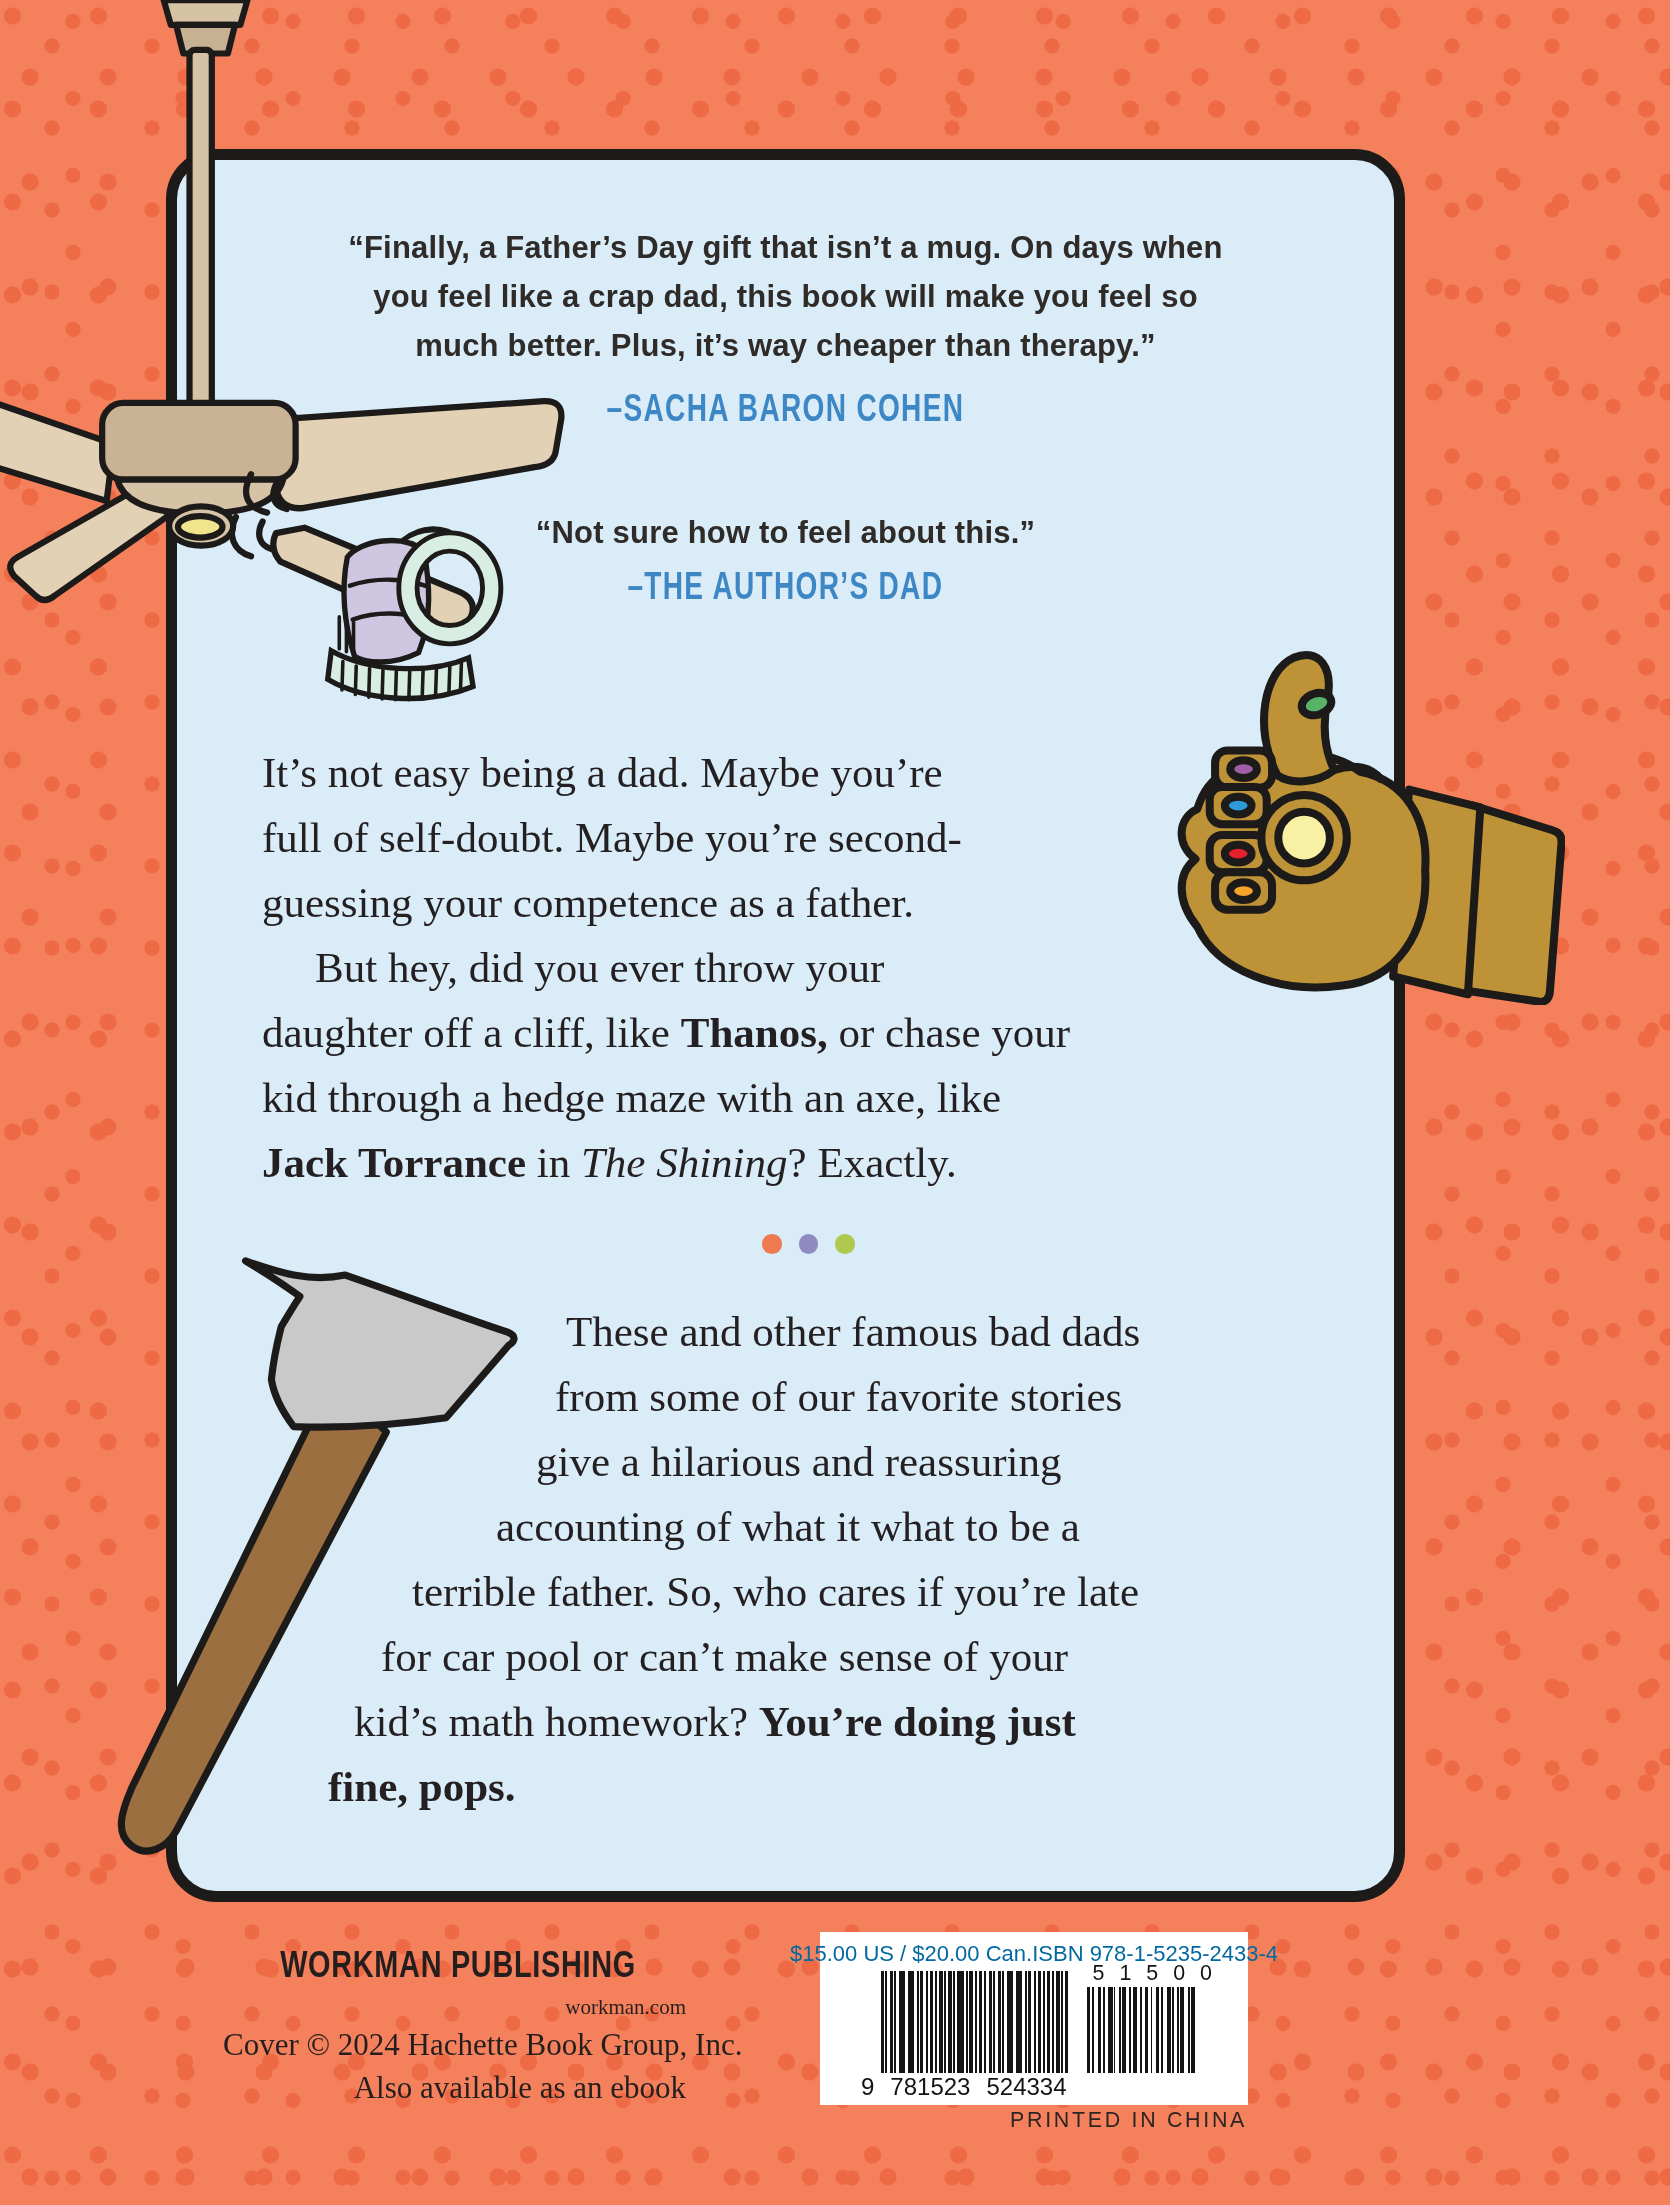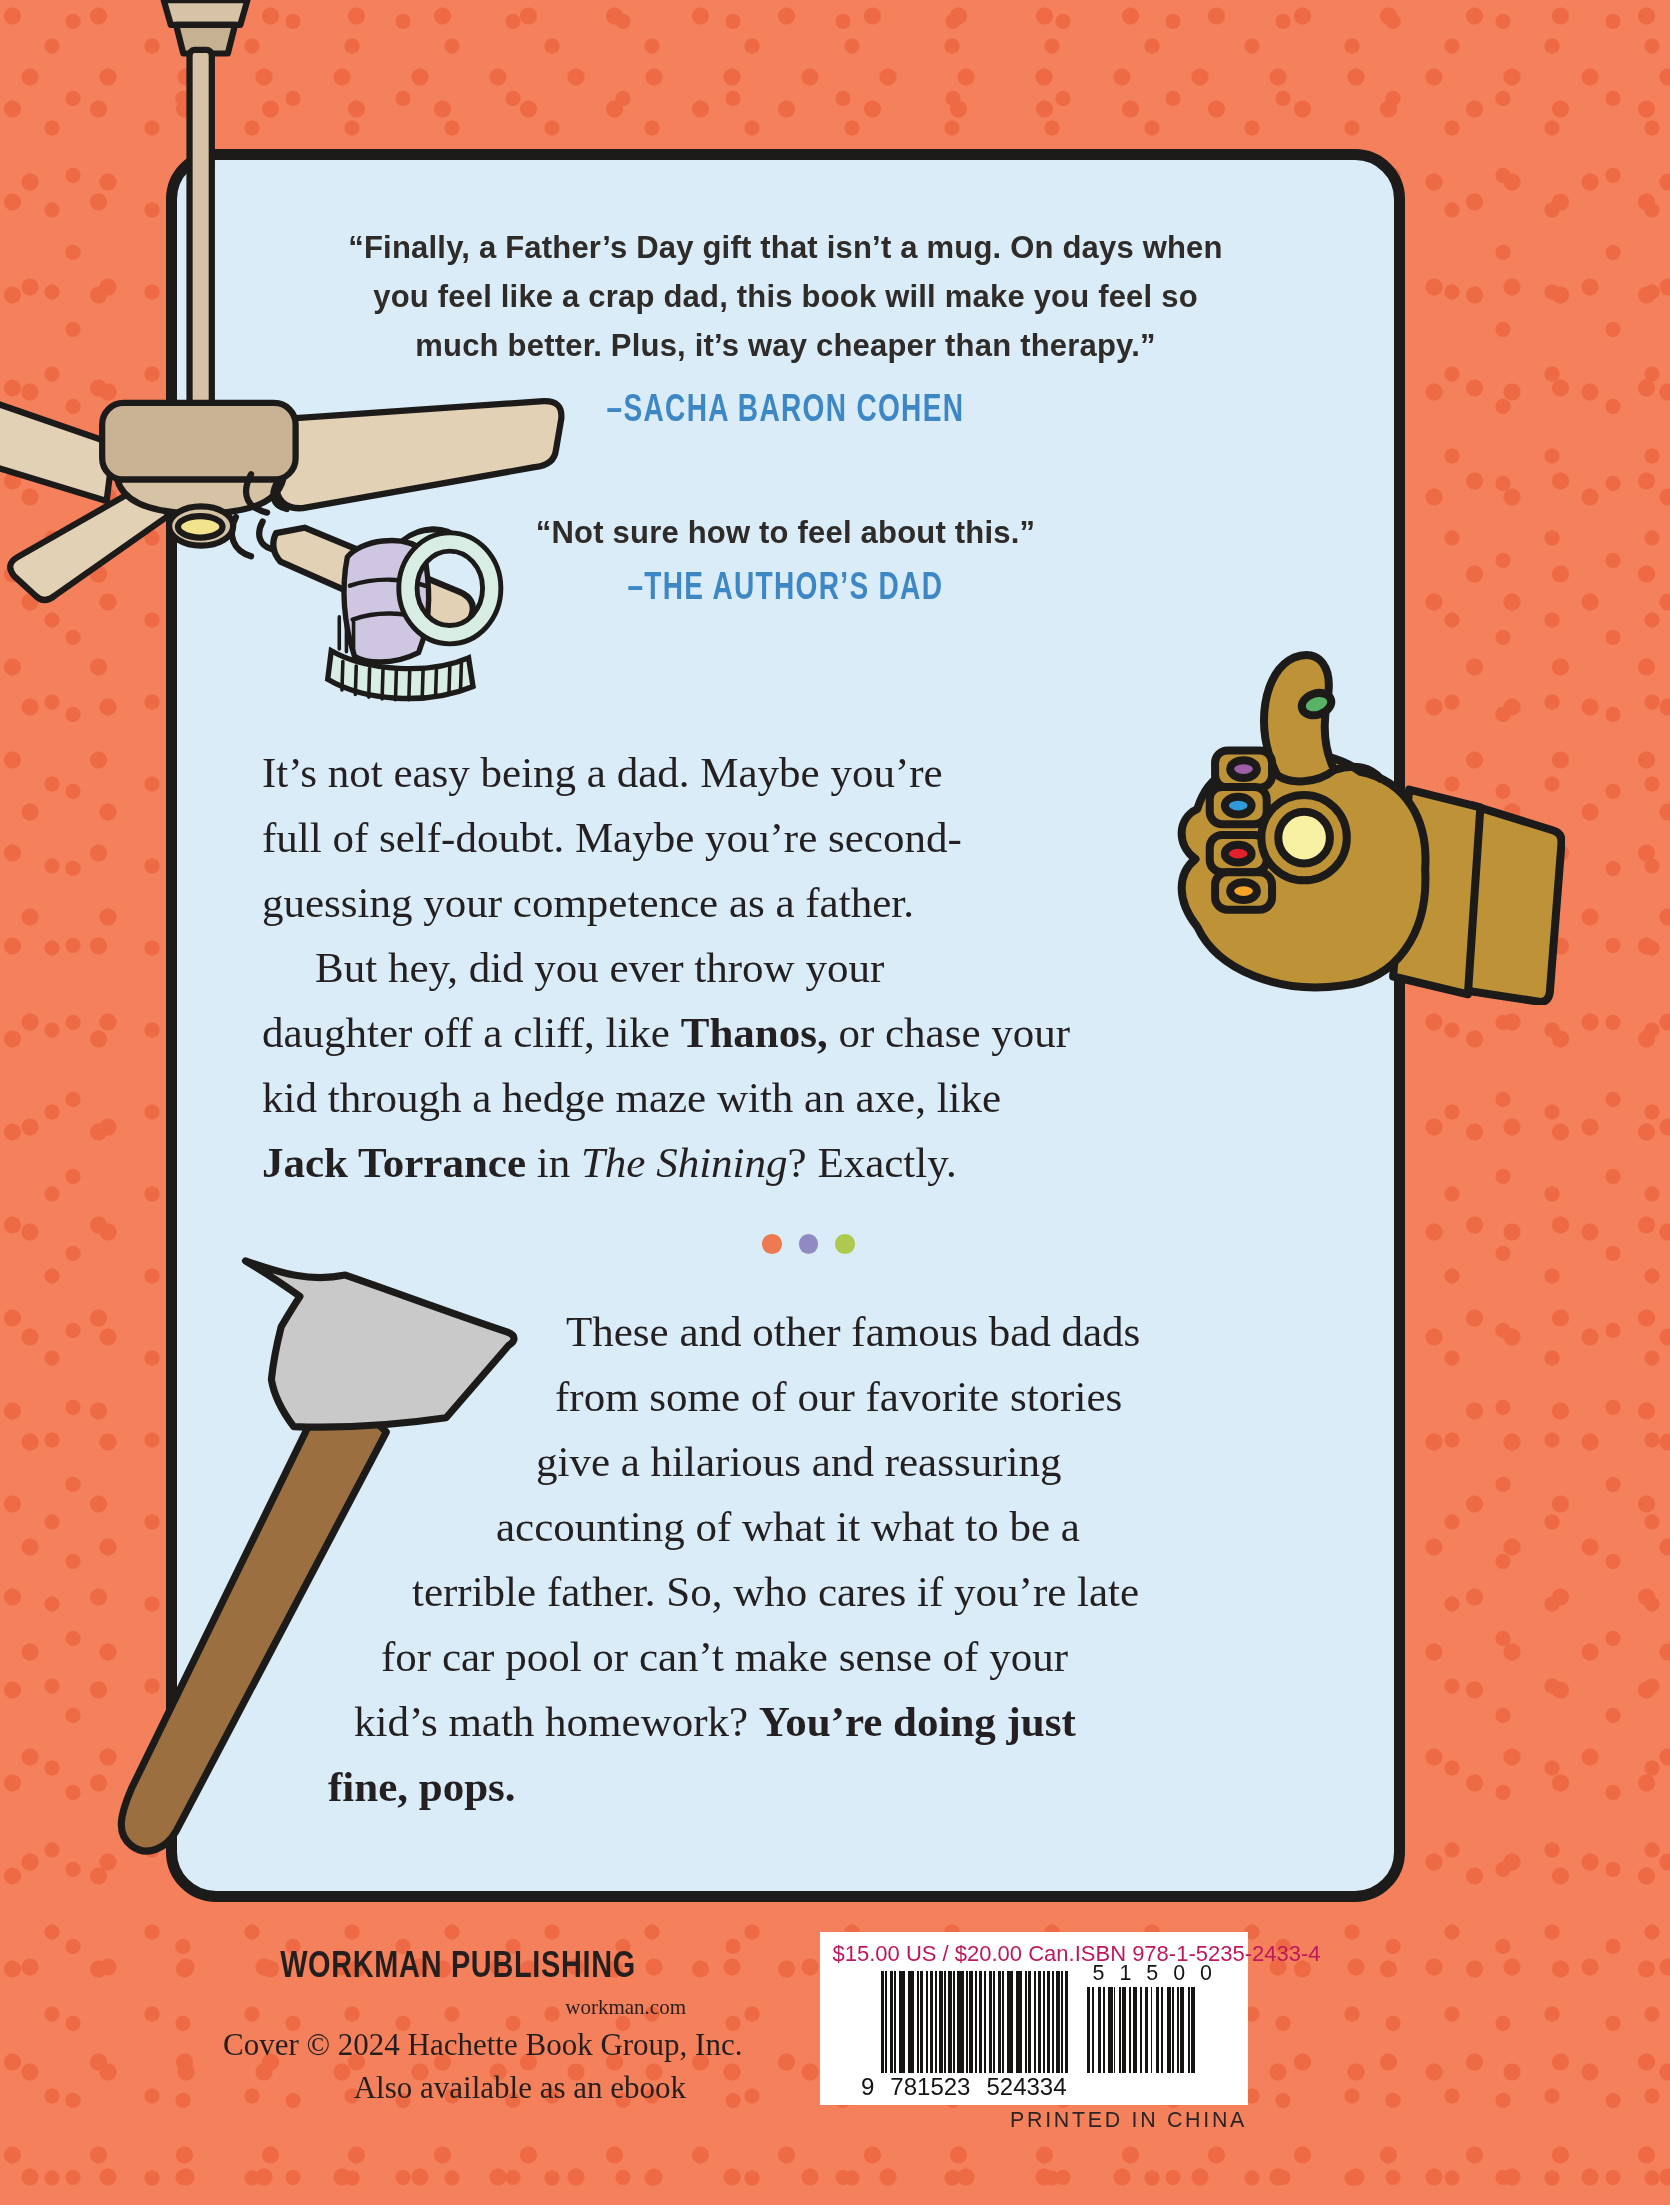--- a/index.html
+++ b/index.html
@@ -35,21 +35,21 @@
   .p2 .m7{margin-left:26px;}.p2 .m8{margin-left:0;}
   .divider{position:absolute;left:762px;top:1234px;display:flex;gap:17px;z-index:4;}
   .divider .dot{width:19.6px;height:19.6px;border-radius:50%;}
   .footer-block{left:223px;top:1944px;width:463px;text-align:right;color:#241F1E;}
   .pub-line{font-weight:bold;}
   .pub-inner{display:inline-block;transform:scaleX(.78);transform-origin:50% 50%;font-size:37px;letter-spacing:0.9px;white-space:nowrap;}
   .site-line{font-family:"Liberation Serif",serif;font-size:21px;margin-top:9px;}
   .copy-line{font-family:Liberation Serif, serif;font-size:31px;margin-top:7px;white-space:nowrap;}
   .ebook-line{font-family:"Liberation Serif",serif;font-size:31px;margin-top:7.1px;}
   .bc-box{position:absolute;left:820px;top:1932px;width:428px;height:173px;background:#FFFFFF;z-index:4;}
-  .bc-top{position:absolute;left:12.5px;top:9px;width:403px;display:flex;justify-content:space-between;font-size:22px;color:#be185d;white-space:nowrap;}
+  .bc-top{position:absolute;left:12.5px;top:9px;width:403px;display:flex;justify-content:center;font-size:22px;color:#0369a1;white-space:nowrap;}
   .bars-main{position:absolute;left:61px;top:39px;width:187px;height:102px;
     background:
       repeating-linear-gradient(90deg,#151413 0 1.8px, rgba(0,0,0,0) 1.8px 4.5px),
       repeating-linear-gradient(90deg,#151413 0 2.7px, rgba(0,0,0,0) 2.7px 9.8px);}
   .ean-row{position:absolute;left:41px;top:141px;width:223px;display:flex;gap:16px;font-size:24px;color:#141312;}
   .bars-small{position:absolute;left:267px;top:55px;width:110px;height:86px;
     background:
       repeating-linear-gradient(90deg,#151413 0 1.8px, rgba(0,0,0,0) 1.8px 5.3px),
       repeating-linear-gradient(90deg,#151413 0 2.7px, rgba(0,0,0,0) 2.7px 11.6px);}
   .price-code{position:absolute;left:260px;top:28.5px;width:125px;text-align:center;font-size:21.4px;letter-spacing:4.5px;color:#141312;white-space:nowrap;margin-left:12px;}

